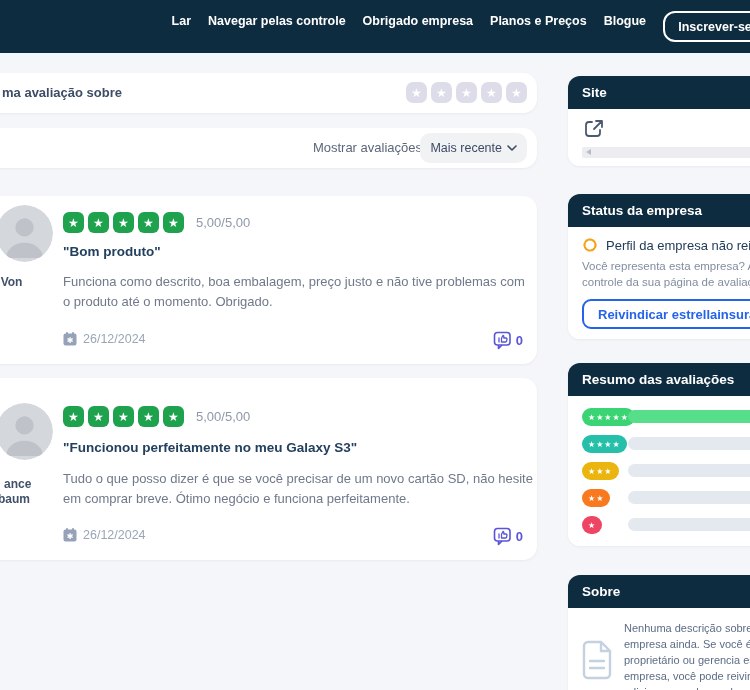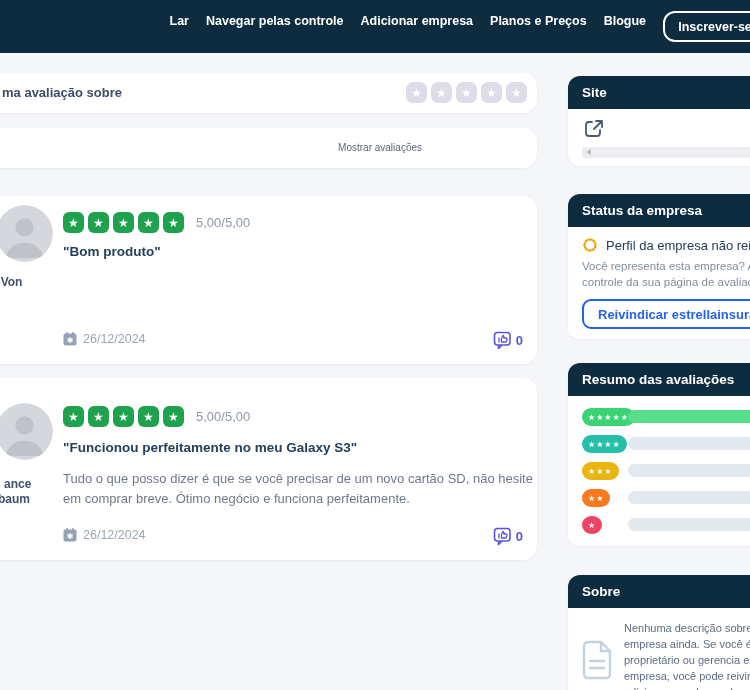--- a/index.html
+++ b/index.html
@@ -17,21 +17,21 @@
   
   .lcard{position:absolute;left:-90px;width:627px;background:#fff;border-radius:14px;
          box-shadow:0 1px 3px rgba(16,24,40,.05);}
   .wr-card{top:73px;height:40px;}
   .wr-prompt{position:absolute;left:92px;top:0;line-height:40px;font-size:13px;font-weight:600;color:#3d4c66;white-space:nowrap;}
   .wr-stars{position:absolute;right:10px;top:9px;display:flex;gap:4px;}
   .gstar{width:21px;height:21px;border-radius:7px;background:#dcdde8;color:#fff;font-size:12px;
          display:flex;align-items:center;justify-content:center;cursor:pointer;}
 
   .sort-card{top:128px;height:40px;}
-  .sort-label{position:absolute;right:115px;top:0;line-height:40px;font-size:10px;color:#5b6779;white-space:nowrap;}
+  .sort-label{position:absolute;right:115px;top:0;line-height:40px;font-size:13px;color:#5b6779;white-space:nowrap;}
   .sort-pill{position:absolute;right:10px;top:5px;height:30px;border-radius:10px;background:#f1f2f4;
              display:flex;align-items:center;gap:5px;padding:0 10px;font-size:12.5px;color:#3c4a63;cursor:pointer;box-sizing:border-box;}
 
   .rev1{top:196px;height:168px;}
   .rev2{top:378px;height:182px;}
   .avatar{position:absolute;left:86px;width:57px;height:57px;border-radius:50%;overflow:hidden;}
   .rev-name{position:absolute;font-size:12px;font-weight:700;color:#41506b;white-space:nowrap;}
   .rstars{position:absolute;left:153px;display:flex;align-items:center;gap:4px;}
   .rstar{width:21px;height:21px;border-radius:6px;background:#1ea24d;color:#fff;font-size:12px;
          display:flex;align-items:center;justify-content:center;}
@@ -82,60 +82,67 @@
 </style>
 </head>
 <body>
 
 <div class="stage">
 
   <div class="navbar">
     <div class="nav-links">
       <span class="nav-link">Lar</span>
       <span class="nav-link">Navegar pelas controle</span>
-      <span class="nav-link">Adicionar empresa</span>
+      <span class="nav-link">Obrigado empresa</span>
       <span class="nav-link">Planos e Preços</span>
       <span class="nav-link">Blogue</span>
     </div>
     <div class="nav-btn">Inscrever-se</div>
   </div>
 
   <div class="lcard wr-card">
     <span class="wr-prompt">ma avaliação sobre</span>
     <div class="wr-stars">
       <span class="gstar">★</span>
       <span class="gstar">★</span>
       <span class="gstar">★</span>
       <span class="gstar">★</span>
       <span class="gstar">★</span>
     </div>
   </div>
 
   <div class="lcard sort-card">
     <span class="sort-label">Mostrar avaliações</span>
+    <div class="sort-pill">
+      <span>Mais recente</span>
+      <svg width="10" height="6" viewBox="0 0 10 6">
+        <polyline points="1,1 5,5 9,1" fill="none" stroke="#3c4a63" stroke-width="1.6" stroke-linecap="round" stroke-linejoin="round"></polyline>
+      </svg>
+    </div>
   </div>
 
   <div class="lcard rev1">
     <div class="avatar" style="top:9px;">
       <svg width="57" height="57" viewBox="0 0 56 56">
         <circle cx="28" cy="28" r="28" fill="#d4d7dc"></circle>
         <circle cx="28" cy="22" r="9" fill="#bfc3c9"></circle>
         <path d="M10 52 a18 15 0 0 1 36 0 z" fill="#bfc3c9"></path>
       </svg>
     </div>
     <div class="rev-name" style="left:80px;top:79px;">n Von</div>
     <div class="rstars" style="top:16px;">
       <span class="rstar">★</span>
       <span class="rstar">★</span>
       <span class="rstar">★</span>
       <span class="rstar">★</span>
       <span class="rstar">★</span>
       <span class="rscore">5,00/5,00</span>
     </div>
     <div class="rtitle" style="top:48px;">"Bom produto"</div>
+    <div class="rbody" style="top:76px;">Funciona como descrito, boa embalagem, preço justo e não tive problemas com o produto até o momento. Obrigado.</div>
     <div class="rdate">
       <svg width="14" height="14" viewBox="0 0 14 14">
         <rect x="0.5" y="1.5" width="13" height="12" rx="2" fill="#95a2b8"></rect>
         <rect x="3" y="0" width="2" height="3" rx="1" fill="#95a2b8"></rect>
         <rect x="9" y="0" width="2" height="3" rx="1" fill="#95a2b8"></rect>
         <text x="7" y="11" font-size="8" fill="#ffffff" text-anchor="middle">✱</text>
       </svg>
       <span>26/12/2024</span>
     </div>
     <div class="rlike">

